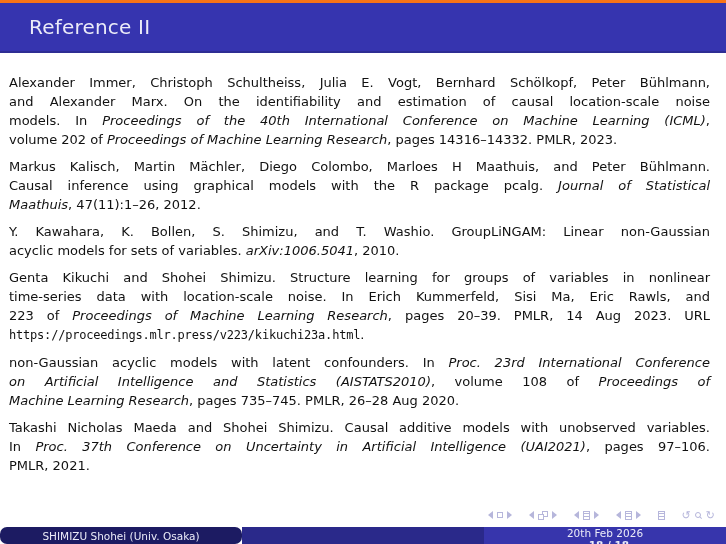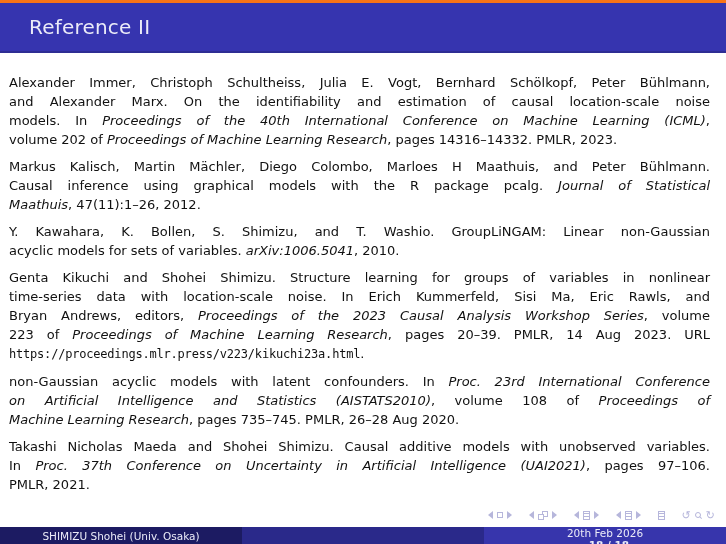--- a/index.html
+++ b/index.html
@@ -74,21 +74,21 @@
   .mag::after{content:"";position:absolute;width:3px;height:1.4px;background:#b6b6db;right:-2.5px;bottom:-1px;transform:rotate(45deg);}
   
   .footline{
     position:absolute;left:0;right:0;bottom:0;
     height:17px;
     display:flex;
     font-size:10.5px;
     color:#ebebf8;
   }
   .fbox{height:100%;display:flex;align-items:center;box-sizing:border-box;}
-  .fbox1{width:33.34%;background:#1c1b62;justify-content:center;}
+  .fbox1{width:33.34%;background:#1c1b62;justify-content:center;border-radius:7px;}
   .fbox2{width:33.33%;background:#2a298a;}
   .fbox3{width:33.33%;background:#3735ac;flex-direction:column;}
   .fdate{flex:1;text-align:center;}
   .fframe{width:58px;text-align:right;padding-right:10px;font-weight:bold;}
 </style>
 </head>
 <body>
 
 <div class="slide">
 
@@ -108,21 +108,20 @@
         <div class="line cont"><span>Causal inference using graphical models with the R package pcalg. </span><span class="it">Journal of Statistical</span></div>
         <div class="line cont last"><span class="it">Maathuis</span><span>, 47(11):1–26, 2012.</span></div>
       </div>
       <div class="ref">
         <div class="line"><span>Y. Kawahara, K. Bollen, S. Shimizu, and T. Washio. GroupLiNGAM: Linear non-Gaussian</span></div>
         <div class="line cont last"><span>acyclic models for sets of variables. </span><span class="it">arXiv:1006.5041</span><span>, 2010.</span></div>
       </div>
       <div class="ref">
         <div class="line"><span>Genta Kikuchi and Shohei Shimizu. Structure learning for groups of variables in nonlinear</span></div>
         <div class="line cont"><span>time-series data with location-scale noise. In Erich Kummerfeld, Sisi Ma, Eric Rawls, and</span></div>
-        <div class="line cont"><span>Bryan Andrews, editors, </span><span class="it">Proceedings of the 2023 Causal Analysis Workshop Series</span><span>, volume</span></div>
         <div class="line cont"><span>223 of </span><span class="it">Proceedings of Machine Learning Research</span><span>, pages 20–39. PMLR, 14 Aug 2023. URL</span></div>
         <div class="line cont last"><span class="mono">https://proceedings.mlr.press/v223/kikuchi23a.html</span><span>.</span></div>
       </div>
       <div class="ref">
         <div class="line cont"><span>non-Gaussian acyclic models with latent confounders. In </span><span class="it">Proc. 23rd International Conference</span></div>
         <div class="line cont"><span class="it">on Artificial Intelligence and Statistics (AISTATS2010)</span><span>, volume 108 of </span><span class="it">Proceedings of</span></div>
         <div class="line cont last"><span class="it">Machine Learning Research</span><span>, pages 735–745. PMLR, 26–28 Aug 2020.</span></div>
       </div>
       <div class="ref">
         <div class="line"><span>Takashi Nicholas Maeda and Shohei Shimizu. Causal additive models with unobserved variables.</span></div>

